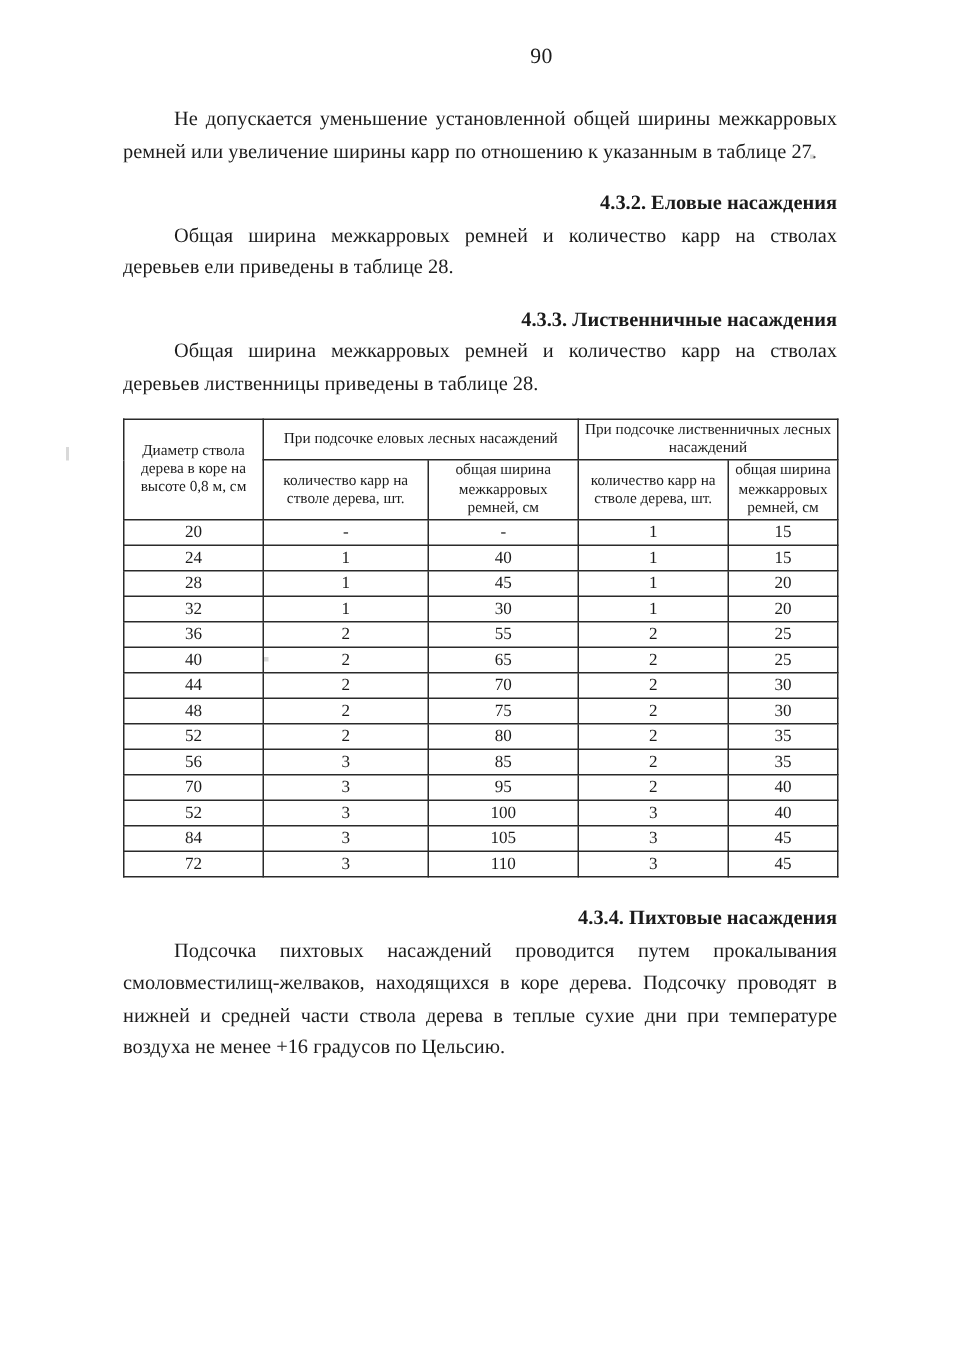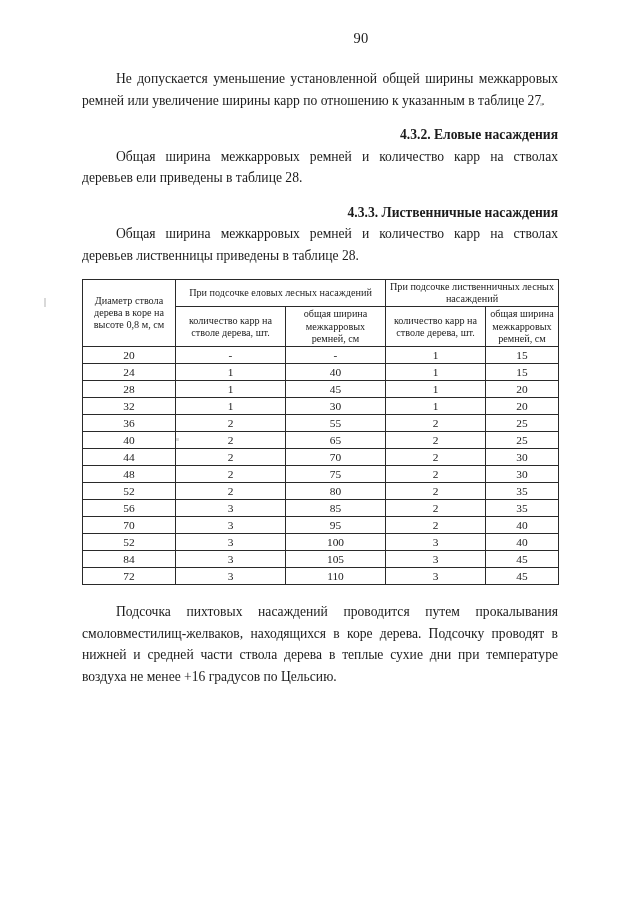--- a/index.html
+++ b/index.html
@@ -250,20 +250,21 @@
             <td class="value-cell">72</td>
             <td class="value-cell">3</td>
             <td class="value-cell">110</td>
             <td class="value-cell">3</td>
             <td class="value-cell">45</td>
           </tr>
         </tbody>
     </table>
 
     <div class="after-table">
+      <h3 class="section-heading" style="text-indent:34px;margin-top:0;">4.3.4. Пихтовые насаждения</h3>
       <p class="body-text last-para">Подсочка пихтовых насаждений проводится путем прокалывания смоловместилищ-желваков, находящихся в коре дерева. Подсочку проводят в нижней и средней части ствола дерева в теплые сухие дни при температуре воздуха не менее +16 градусов по Цельсию.</p>
     </div>
 
   </div>
 
   <div class="scan-speck" style="left:44px;top:298px;width:2px;height:9px;"></div>
   <div class="scan-speck" style="left:176px;top:438px;width:3px;height:3px;"></div>
   <div class="scan-speck" style="left:540px;top:103px;width:3px;height:3px;"></div>
 
 </div>

